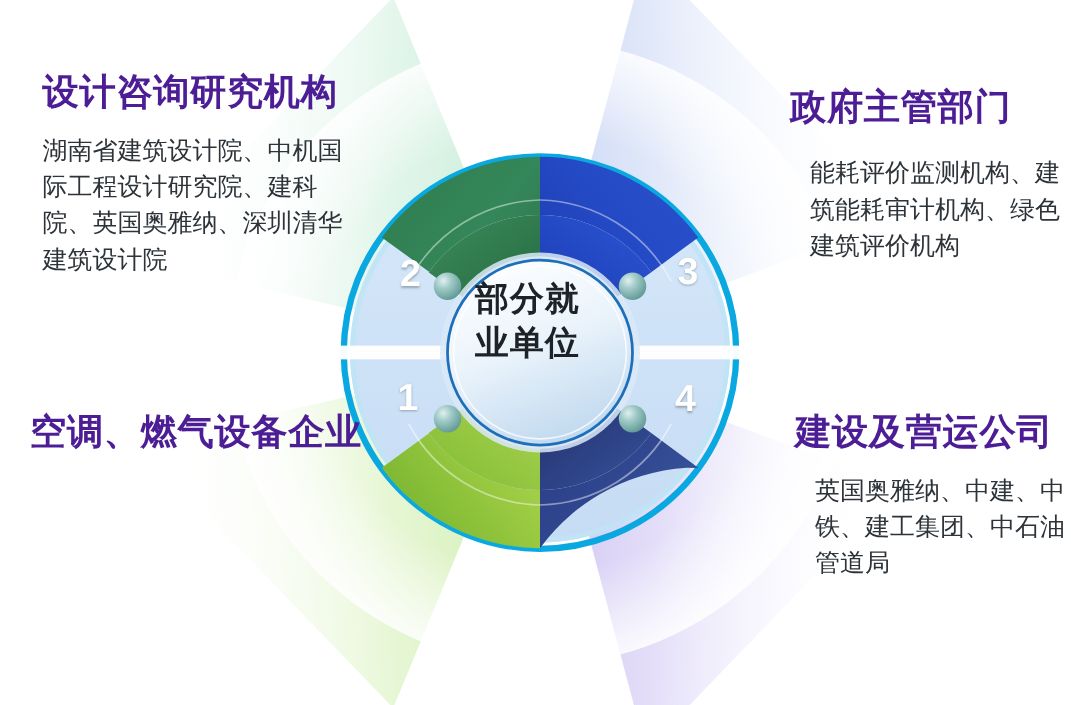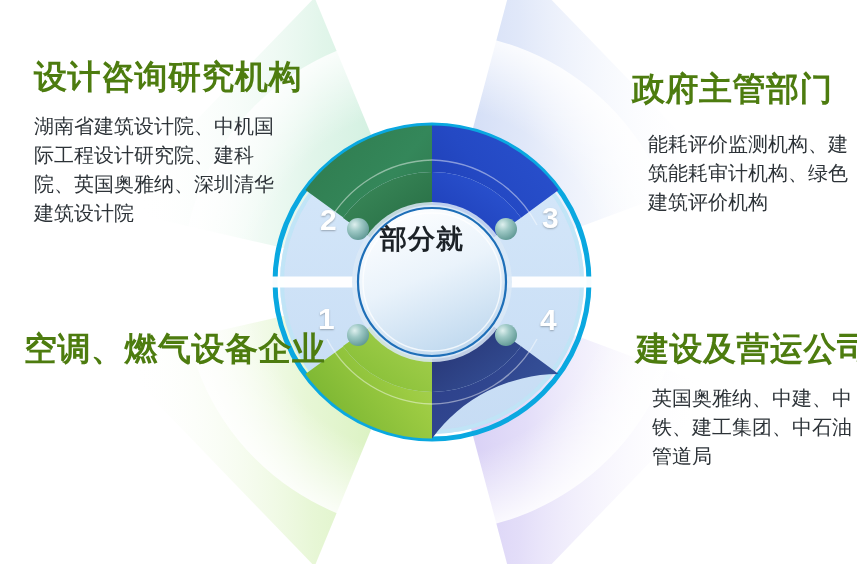--- a/index.html
+++ b/index.html
@@ -67,23 +67,23 @@
   }
   .center-text span { display: block; }
 
   
   .quad {
     position: absolute;
     z-index: 4;
   }
   .quad h2 {
     margin: 0 0 10px 0;
-    font-size: 33px;
+    font-size: 29px;
     font-weight: bold;
-    color: #4d7c0f;
+    color: #4c1d95;
     line-height: 1.15;
     letter-spacing: 0.5px;
     white-space: nowrap;
     font-family: "Liberation Sans", "DejaVu Sans", sans-serif;
   }
   .quad p {
     margin: 16px;
     font-size: 20px;
     color: #2d3338;
     line-height: 1.45;
@@ -260,20 +260,21 @@
     </svg>
   </div>
 
   <div class="seg-num" id="num1">1</div>
   <div class="seg-num" id="num2">2</div>
   <div class="seg-num" id="num3">3</div>
   <div class="seg-num" id="num4">4</div>
 
   <div class="center-text">
     <span>部分就</span>
+    <span>业单位</span>
   </div>
 
   <div class="quad" id="quad-tl">
     <h2>设计咨询研究机构</h2>
     <p>湖南省建筑设计院、中机国际工程设计研究院、建科院、英国奥雅纳、深圳清华建筑设计院</p>
   </div>
 
   <div class="quad" id="quad-tr">
     <h2>政府主管部门</h2>
     <p>能耗评价监测机构、建筑能耗审计机构、绿色建筑评价机构</p>

